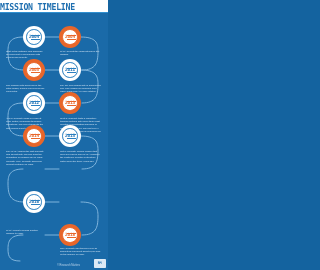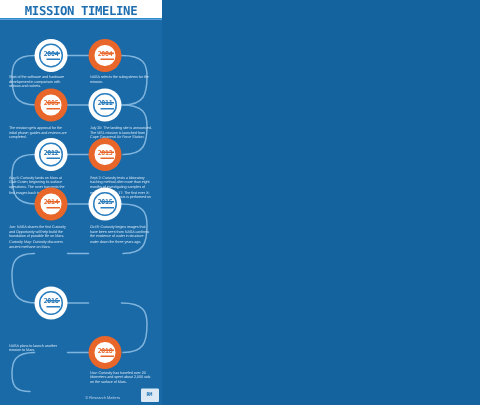--- a/index.html
+++ b/index.html
@@ -10,21 +10,21 @@
   }
   #stage{position:absolute;inset:0;width:108px;height:270px;overflow:hidden;background:#1a6aa8;}
 
   
   .header-band{
     position:absolute;left:0;top:0;width:108px;height:13px;
     background:#ffffff;
   }
   .header-title{
     position:absolute;left:0;top:1.5px;width:108px;
-    text-align:center;
+    text-align:left;
     font-family:"DejaVu Sans Mono","Liberation Mono",monospace;
     font-weight:bold;
     font-size:8.2px;
     letter-spacing:-0.25px;
     color:#1f6fb0;
     line-height:10px;
     white-space:nowrap;
     transform:scaleX(1.0);
   }
   .header-rule{

